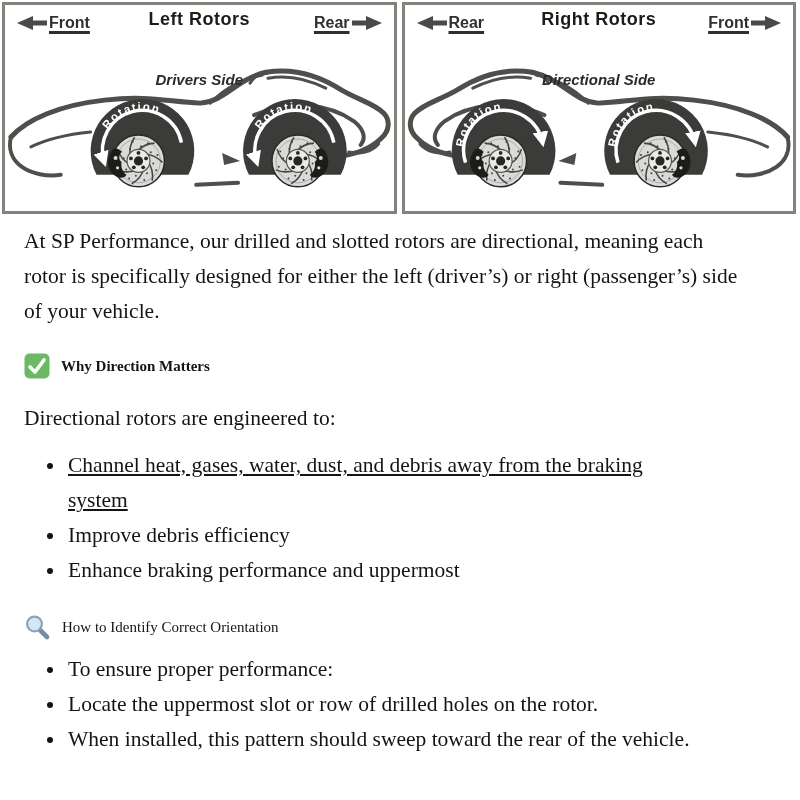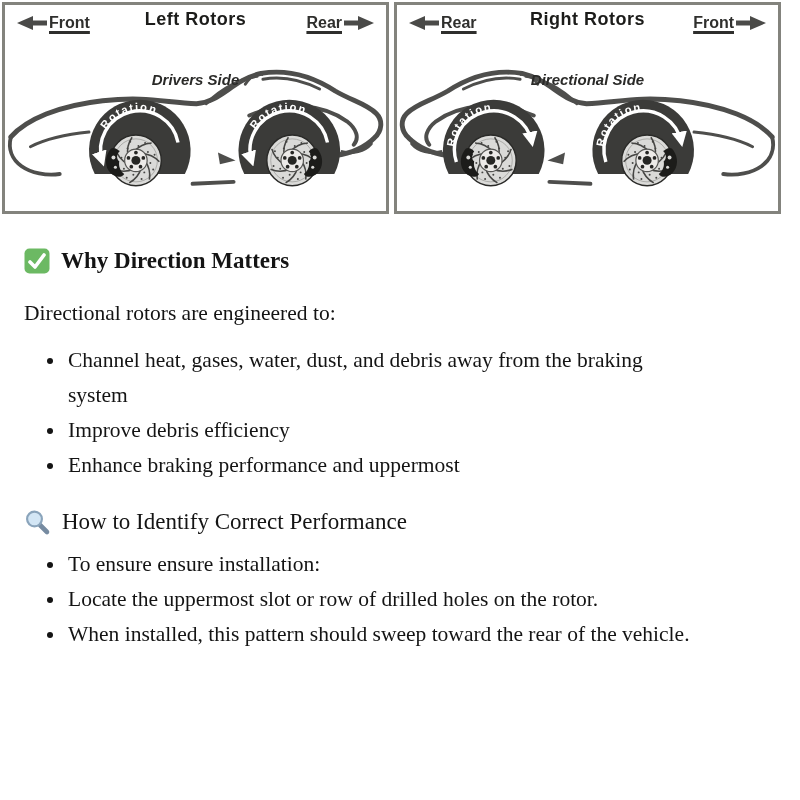--- a/index.html
+++ b/index.html
@@ -1,46 +1,46 @@
 <!DOCTYPE html>
 <html><head>
 <meta charset="utf-8">
 <style>
   html,body{margin:0;padding:0;background:#fff;}
   body{width:800px;height:800px;overflow:hidden;font-family:"Liberation Serif","DejaVu Serif",serif;color:#141414;}
 
   
-  .diagram{display:flex;gap:5px;padding:2px 19px 0 2px;}
+  .diagram{display:flex;gap:5px;padding:2px 4px 0 2px;}
   .panel{flex:1;border:3px solid #83837d;background:#fff;height:212px;position:relative;box-sizing:border-box;}
   .panel-header{position:relative;height:52px;font-family:"Liberation Sans","DejaVu Sans",sans-serif;}
   .title-block{text-align:center;padding-top:5px;}
   .panel-title{font-size:18px;font-weight:bold;color:#1c1c1a;line-height:1.05;letter-spacing:.5px;}
   .panel-subtitle{font-size:15px;font-weight:bold;font-style:italic;color:#2a2a28;margin-top:42px;}
   .dir-label{position:absolute;top:9px;display:flex;align-items:center;gap:2px;font-size:16px;font-weight:bold;color:#2f2f2d;}
   .dir-label.left{left:12px;}
   .dir-label.right{right:12px;}
   .dir-word{text-decoration:underline;text-decoration-thickness:2.5px;text-underline-offset:3px;}
   .arrow-svg{display:block;}
   .car-svg{display:block;width:100%;height:154px;}
   .rot-arc{fill:none;stroke:#fff;stroke-width:3.5;}
   .rot-text{font-family:"Liberation Sans","DejaVu Sans",sans-serif;font-size:11.5px;font-weight:bold;fill:#fff;letter-spacing:1.5px;}
   .bodyline{fill:none;stroke:#4e4e4c;stroke-linecap:round;}
   .w5{stroke-width:5;} .w4{stroke-width:4;} .w3{stroke-width:3;}
 
   
   .content{padding:10px 20px 0 24px;font-size:21.5px;line-height:35px;}
   .intro{margin:0;max-width:716px;}
-  .heading{display:flex;align-items:center;gap:11px;font-size:23px;line-height:30px;margin:0;}
+  .heading{display:flex;align-items:center;gap:11px;font-size:15px;line-height:30px;margin:0;}
   .why-heading{font-weight:bold;margin-top:22px;}
   .how-heading{font-weight:normal;margin-top:24px;}
   .lead{margin:20px 0 12px 0;}
   ul{margin:8px 0 0 0;padding:0 0 0 42px;}
   li{margin:0;padding-left:2px;}
   .how-list{margin-top:10px;}
-  .wrap-612{max-width:612px;}
+  .wrap-612{max-width:612px;text-decoration:underline;}
   .wrap-668{max-width:668px;}
   .emoji-svg{flex:0 0 auto;display:block;}
 </style>
 </head>
 <body>
 
 <svg width="0" height="0" style="position:absolute">
   <defs>
     <marker id="ah" viewBox="0 0 10 10" refX="7" refY="5" markerWidth="4.5" markerHeight="4.5" orient="auto-start-reverse">
       <path d="M0,0 L10,5 L0,10 Z" fill="#ffffff"></path>
@@ -187,20 +187,21 @@
       <path class="rot-arc" d="M 60.8,105.7 A 40 40 0 1 1 138.1,85.7" marker-end="url(#ah)"></path>
       <path class="rot-arc" d="M 213.8,105.7 A 40 40 0 1 1 291.1,85.7" marker-end="url(#ah)"></path>
       <text class="rot-text"><textPath href="#arcRR" startOffset="12%">Rotation</textPath></text>
       <text class="rot-text"><textPath href="#arcRF" startOffset="12%">Rotation</textPath></text>
     </svg>
   </div>
 </div>
 
 <div class="content">
 
+  <p class="intro">At SP Performance, our drilled and slotted rotors are directional, meaning each rotor is specifically designed for either the left (driver’s) or right (passenger’s) side of your vehicle.</p>
 
   <h2 class="heading why-heading">
     <svg class="emoji-svg" width="26" height="26" viewBox="0 0 26 26">
       <rect x="0.5" y="0.5" width="25" height="25" rx="5" fill="#6cb963"></rect>
       <polyline points="6,14 11,19 20,7" fill="none" stroke="#ffffff" stroke-width="3.6" stroke-linecap="round" stroke-linejoin="round"></polyline>
     </svg>
     <span>Why Direction Matters</span>
   </h2>
 
   <p class="lead">Directional rotors are engineered to:</p>
@@ -209,22 +210,22 @@
     <li class="wrap-612">Channel heat, gases, water, dust, and debris away from the braking system</li>
     <li>Improve debris efficiency</li>
     <li>Enhance braking performance and uppermost</li>
   </ul>
 
   <h2 class="heading how-heading">
     <svg class="emoji-svg" width="27" height="27" viewBox="0 0 27 27">
       <line x1="16" y1="16" x2="23" y2="23" stroke-width="4.6" stroke-linecap="round" stroke="#768ba1"></line>
       <circle cx="10.5" cy="10" r="7.4" stroke="#8aa4bb" stroke-width="2.2" fill="#d3e6f5"></circle>
     </svg>
-    <span>How to Identify Correct Performance</span>
+    <span>How to Identify Correct Orientation</span>
   </h2>
 
   <ul class="how-list">
-    <li>To ensure ensure installation:</li>
+    <li>To ensure proper performance:</li>
     <li>Locate the uppermost slot or row of drilled holes on the rotor.</li>
     <li class="wrap-668">When installed, this pattern should sweep toward the rear of the vehicle.</li>
   </ul>
 
 </div>
 
 </body></html>

